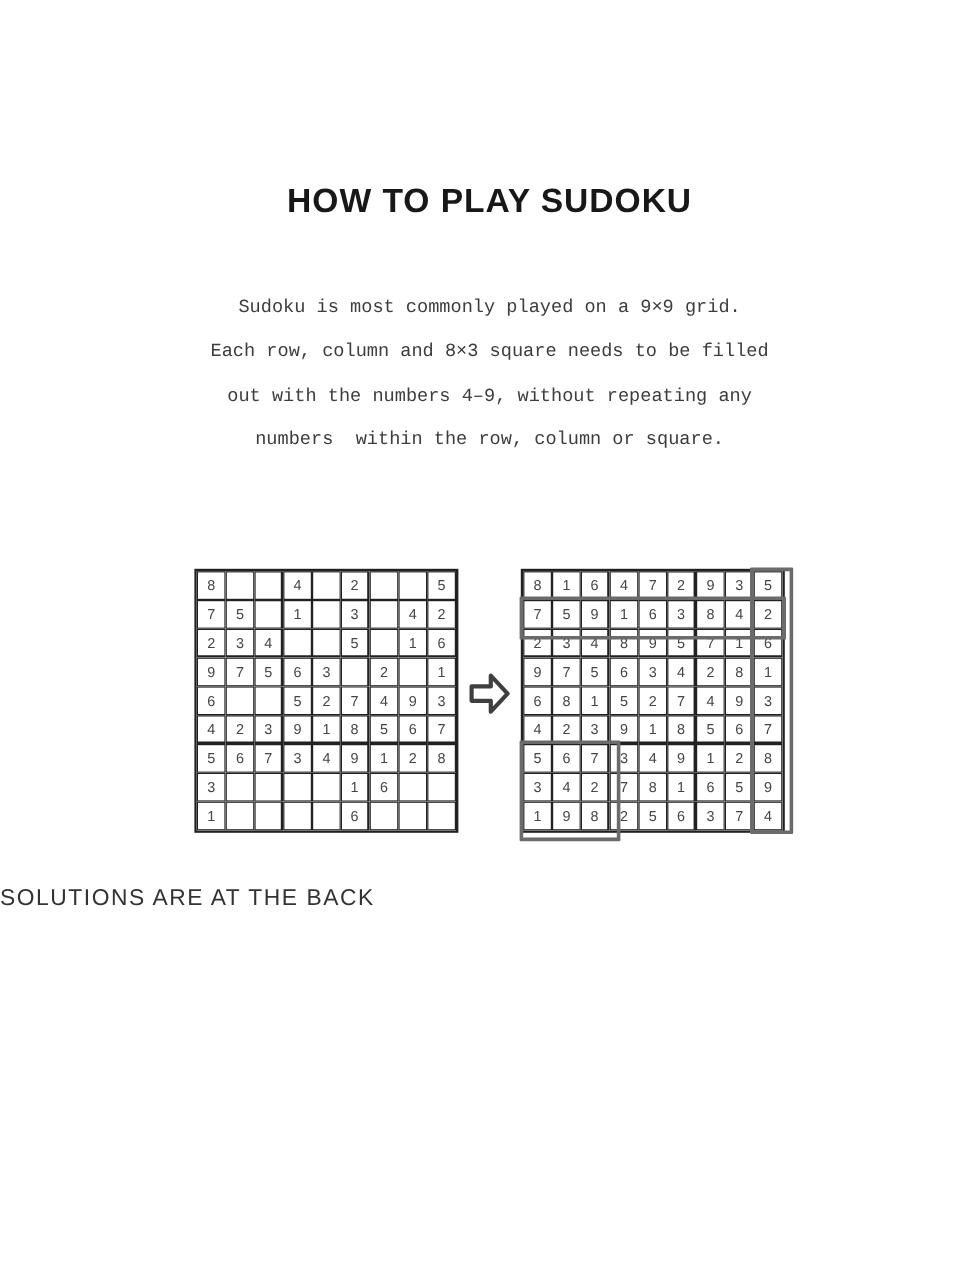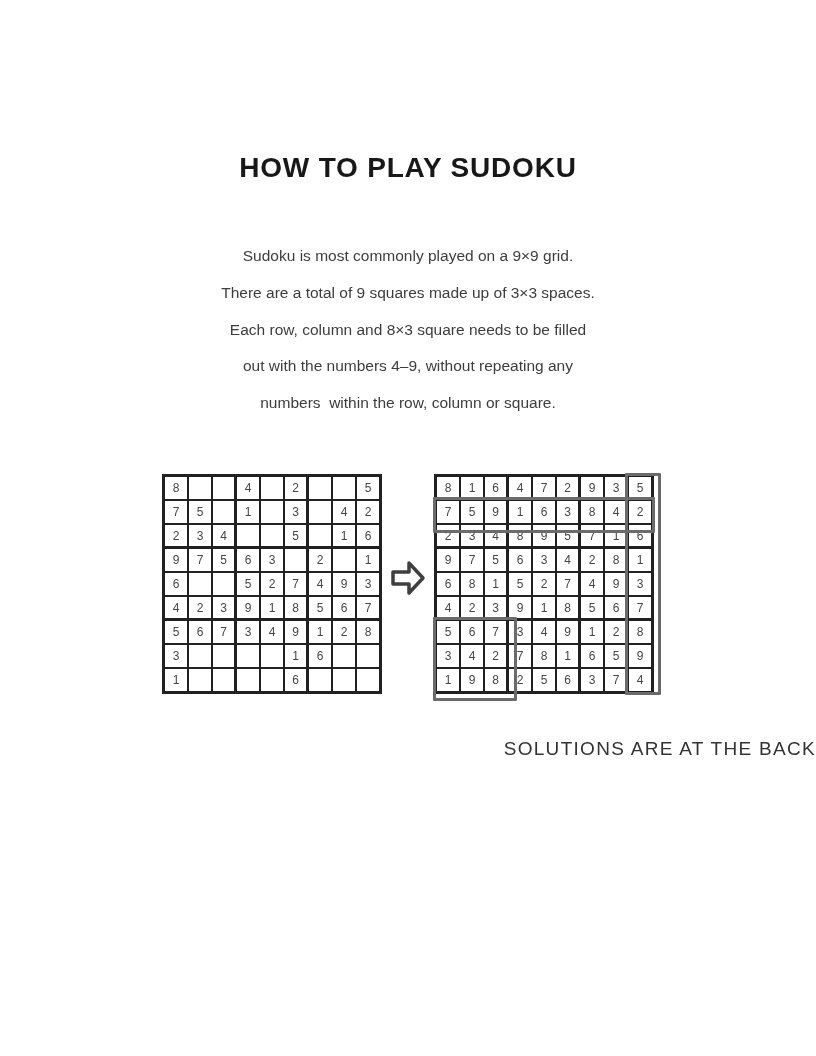--- a/index.html
+++ b/index.html
@@ -34,20 +34,21 @@
     width: 100%;
     text-align: center;
     color: #3d3d3d;
     font-size: 15.5px;
   }
   .intro-line {
     display: block;
     height: 36.8px;
     line-height: 36.8px;
     white-space: pre-wrap;
+    font-family: Liberation Mono, monospace;
   }
   .grids-row {
     position: absolute;
     top: 474px;
     left: 0;
     width: 100%;
     display: flex;
     justify-content: center;
     align-items: center;
   }
@@ -100,37 +101,36 @@
     margin: 0 0;
     align-self: center;
     position: relative;
     top: -6px;
   }
   .footer {
     position: absolute;
     top: 738px;
     left: 0;
     width: 100%;
-    text-align: right;
+    text-align: left;
     font-size: 19px;
     letter-spacing: 1.3px;
     color: #333333;
     font-weight: 400;
   }
 </style>
 </head>
 <body>
 
 <div class="page" style="--grid-line: #212121; --highlight: #6b6b6b;">
 
   <div class="title">HOW TO PLAY SUDOKU</div>
 
   <div class="intro">
     <span class="intro-line">Sudoku is most commonly played on a 9×9 grid.</span>
-    <span class="intro-line">There are a total of 9 squares made up of 3×3 spaces.</span>
     <span class="intro-line">Each row, column and 8×3 square needs to be filled</span>
     <span class="intro-line">out with the numbers 4–9, without repeating any</span>
     <span class="intro-line">numbers  within the row, column or square.</span>
   </div>
 
   <div class="grids-row">
 
     <div class="grid-wrap">
       <div class="grid" id="puzzle-grid">
           <div class="cell">8</div>

